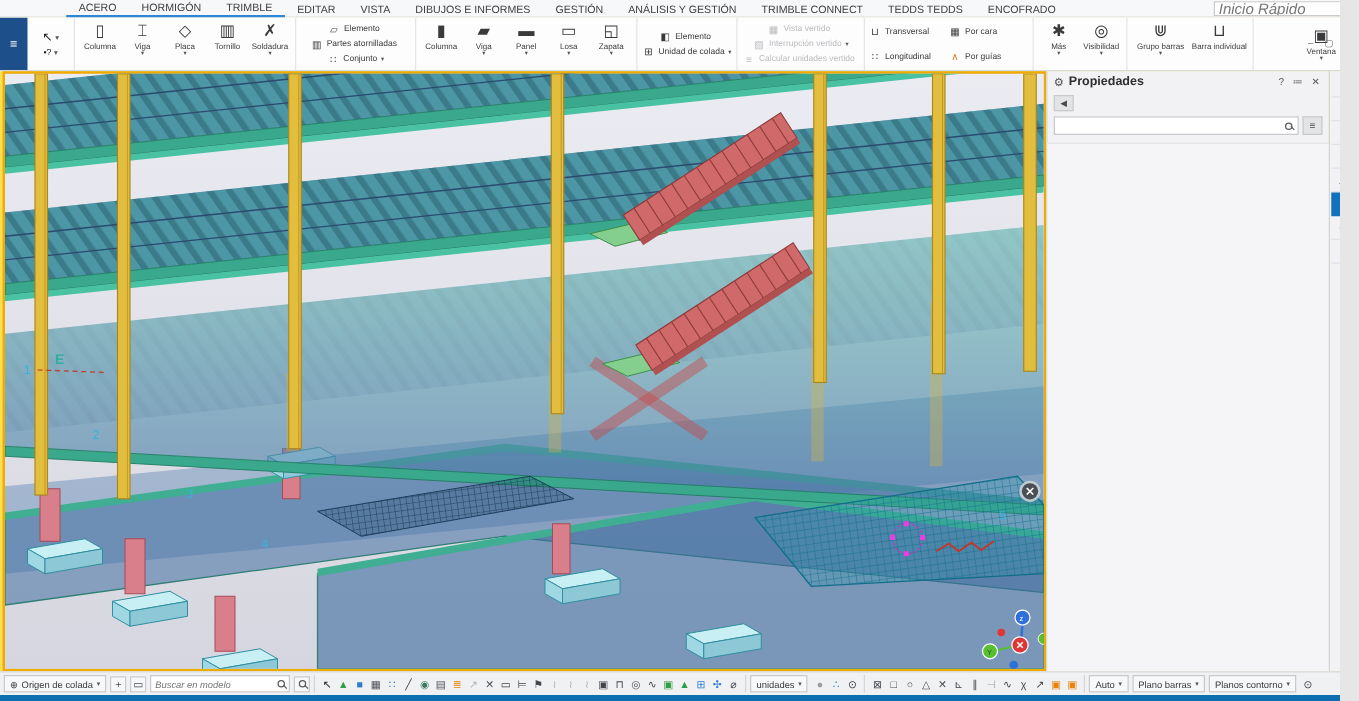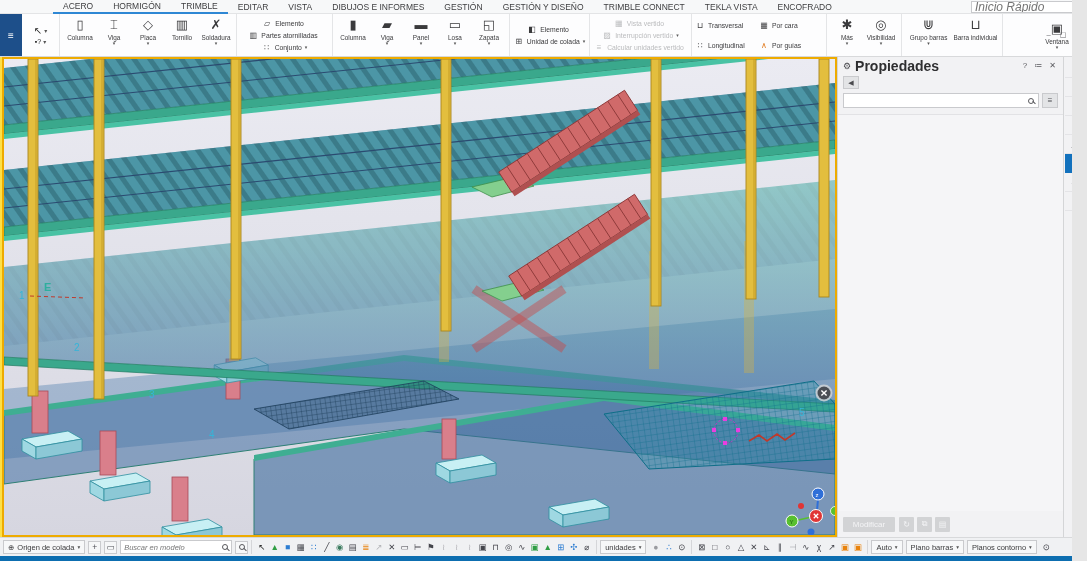--- a/index.html
+++ b/index.html
@@ -39,21 +39,21 @@
   .winctl span{cursor:pointer;}
 
   
   .viewport{position:absolute;left:2px;top:57px;width:835px;height:480px;border:2px solid #eeab00;background:#dedee6;}
   .viewport svg{display:block;}
 
   
   .props{position:absolute;left:837px;top:57px;width:226px;height:480px;background:#f2f2f4;border-left:1px solid #d4d5d7;display:flex;flex-direction:column;}
   .props-hdr{height:17px;display:flex;align-items:center;padding:0 5px;gap:4px;}
   .props-hdr .gear{font-size:9px;color:#4a4a4e;}
-  .props-title{font-size:14px;font-weight:bold;color:#2e2e30;flex:1;}
+  .props-title{font-size:10px;font-weight:bold;color:#2e2e30;flex:1;}
   .props-hico{font-size:8px;color:#5a5a5e;padding:0 2px;cursor:pointer;}
   .backbtn{width:16px;height:13px;background:#e3e4e6;border:1px solid #c9cacd;font-size:7px;color:#4a4a4e;display:flex;align-items:center;justify-content:center;margin:2px 0 4px 5px;cursor:pointer;}
   .props-search{display:flex;align-items:center;margin:0 5px;gap:3px;}
   .props-search .field{flex:1;height:15px;background:#fff;border:1px solid #c9cacd;display:flex;align-items:center;padding:0 4px;gap:4px;}
   .props-search input{flex:1;border:0;outline:0;font-size:8px;height:11px;padding:0;}
   .props-search .listbtn{width:16px;height:15px;background:#e3e4e6;border:1px solid #c9cacd;font-size:8px;color:#4a4a4e;display:flex;align-items:center;justify-content:center;cursor:pointer;}
   .props-body{flex:1;background:#f5f5f7;margin-top:6px;border-top:1px solid #e2e2e5;}
   .props-foot{height:26px;display:flex;align-items:center;gap:4px;padding:0 5px;}
   .modbtn{min-width:52px;height:15px;background:#d2d3d5;color:#f4f4f6;font-size:8px;display:flex;align-items:center;justify-content:center;border-radius:1px;}
   .minibtn{width:15px;height:15px;background:#d2d3d5;color:#f4f4f6;font-size:8px;display:flex;align-items:center;justify-content:center;border-radius:1px;}
@@ -85,23 +85,23 @@
   <div class="tab"><span>ACERO</span></div>
         <div class="tab"><span>HORMIGÓN</span></div>
         <div class="tab"><span>TRIMBLE</span></div>
       </div>
   <div class="tabrest">
 
   <div class="tab"><span>EDITAR</span></div>
         <div class="tab"><span>VISTA</span></div>
         <div class="tab"><span>DIBUJOS E INFORMES</span></div>
         <div class="tab"><span>GESTIÓN</span></div>
-        <div class="tab"><span>GESTIÓN Y DISEÑO</span></div>
+        <div class="tab"><span>ANÁLISIS Y GESTIÓN</span></div>
         <div class="tab"><span>TRIMBLE CONNECT</span></div>
-        <div class="tab"><span>TEKLA VISTA</span></div>
+        <div class="tab"><span>TEDDS TEDDS</span></div>
         <div class="tab"><span>ENCOFRADO</span></div>
       </div>
   <div class="quick">
     <input placeholder="Inicio Rápido" style="">
     <span class="mag"></span>
   </div>
 </div>
 
 <div class="ribbon">
   <div class="filebtn">
@@ -518,37 +518,20 @@
   <div class="props-search">
     <div class="field">
       <input value="" style="">
       <span class="mag"></span>
     </div>
     <div class="listbtn">
           <span>≡</span>
         </div>
   </div>
   <div class="props-body"></div>
-  <div class="props-foot">
-    <div class="modbtn">
-          <span>Modificar</span>
-        </div>
-    <span style="display:flex;gap:3px;">
-
-    <span class="minibtn">
-            <span>↻</span>
-          </span>
-          <span class="minibtn">
-            <span>⧉</span>
-          </span>
-          <span class="minibtn">
-            <span>▤</span>
-          </span>
-        </span>
-  </div>
 </div>
 
 <div class="rail">
 
 <div class="rail-item">
         <span>❯</span>
       </div>
       <div class="rail-item">
         <span>?</span>
       </div>

